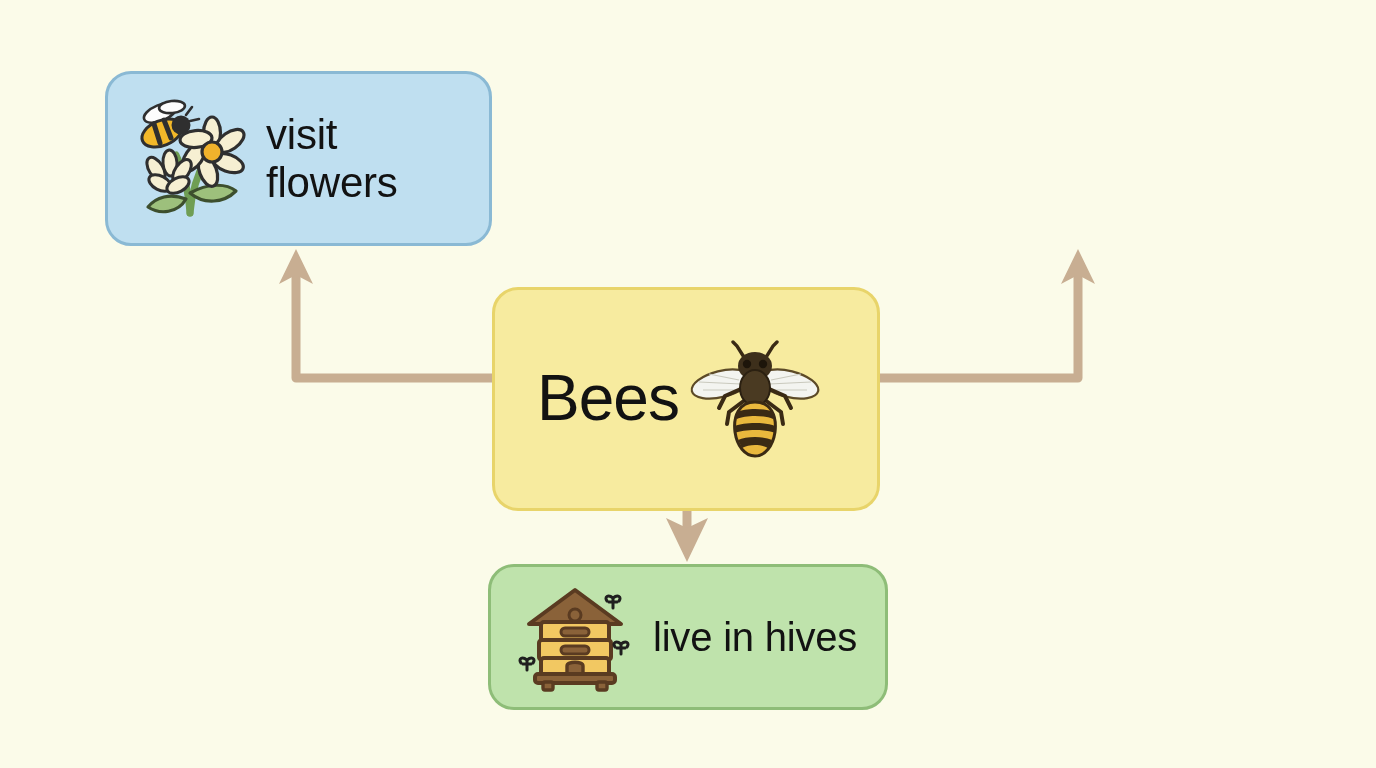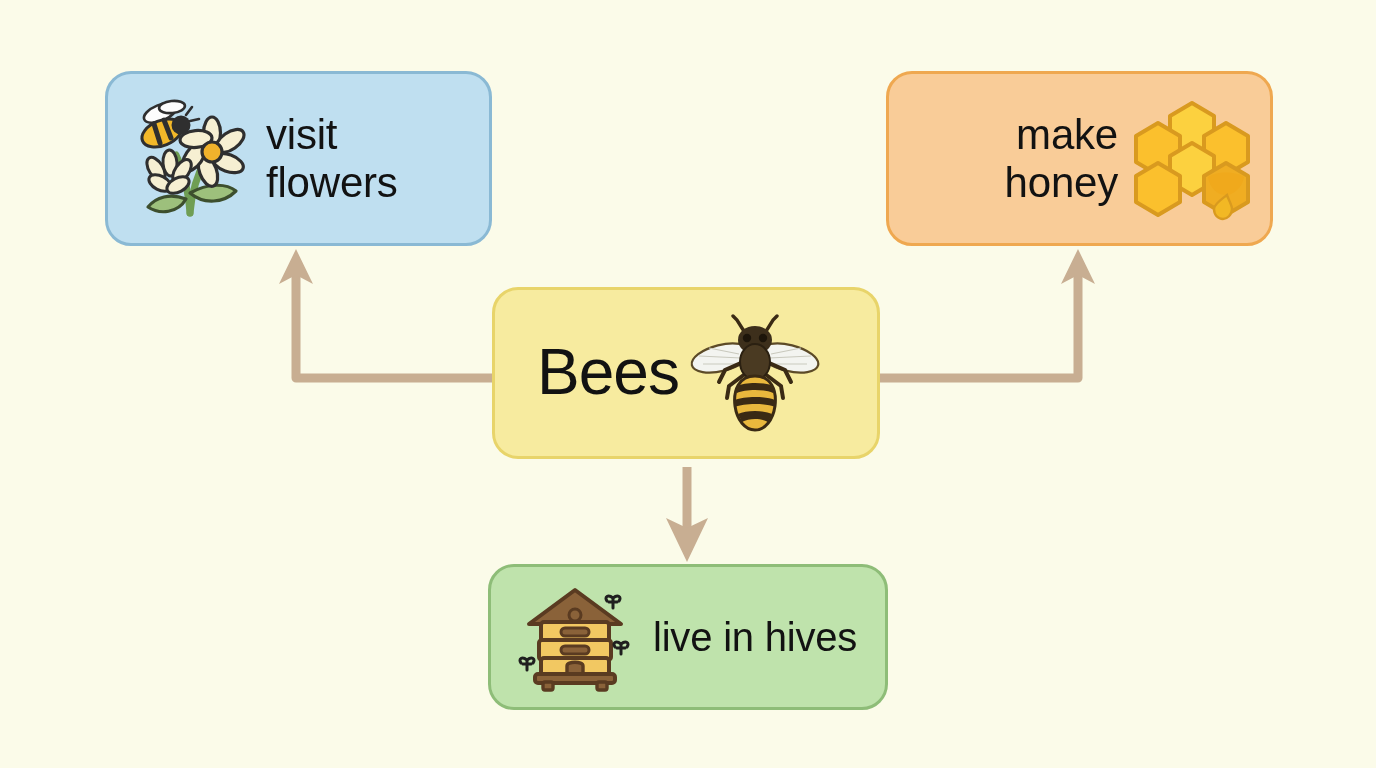--- a/index.html
+++ b/index.html
@@ -90,21 +90,21 @@
   #node-make-honey .node-label {
     font-size: 42px;
     text-align: right;
   }
 
   
   #node-bees {
     left: 492px;
     top: 287px;
     width: 388px;
-    height: 172px;
+    height: 224px;
     background: #f7eb9f;
     border-color: #e8d46a;
     padding: 0 20px 0 42px;
     gap: 10px;
     justify-content: flex-start;
   }
   #node-bees .node-label {
     font-size: 64px;
     letter-spacing: -1px;
   }
@@ -190,39 +190,20 @@
           <path d="M28 27 L34 46 M38 23 L45 41" stroke="#2f2f2f" stroke-width="5" stroke-linecap="round"></path>
           <circle cx="55" cy="28" r="9.5" fill="#2f2f2f"></circle>
           <path d="M60 18 L66 10 M64 24 L73 22" stroke="#2f2f2f" stroke-width="2.6" stroke-linecap="round"></path>
         </g>
       </svg>
     </span>
     <span class="node-label">visit
 flowers</span>
   </div>
 
-  <div class="node" id="node-make-honey">
-    <span class="node-label">make
-honey</span>
-    <span class="node-icon">
-      <svg class="icon-svg" width="120" height="124" viewBox="0 0 120 124">
-        <g stroke="#d99a1f" stroke-width="4" stroke-linejoin="round">
-          <polygon points="60,6 82,19 82,45 60,58 38,45 38,19" fill="#fcd13f"></polygon>
-          <polygon points="26,26 48,39 48,65 26,78 4,65 4,39" fill="#fbc02d"></polygon>
-          <polygon points="94,26 116,39 116,65 94,78 72,65 72,39" fill="#fbc02d"></polygon>
-          <polygon points="60,46 82,59 82,85 60,98 38,85 38,59" fill="#fcd13f"></polygon>
-          <polygon points="26,66 48,79 48,105 26,118 4,105 4,79" fill="#fbc02d"></polygon>
-          <polygon points="94,66 116,79 116,105 94,118 72,105 72,79" fill="#f0ad22"></polygon>
-        </g>
-
-        <path d="M76 80 C84 74 104 74 112 80 C110 92 100 98 94 98 C86 98 78 92 76 80 Z" fill="#f0a81c" opacity="0.9"></path>
-        <path d="M95 98 C97 104 100 108 100 112 C100 118 95 122 91 122 C86 122 82 118 82 112 C82 107 90 102 95 98 Z" fill="#f2b824" stroke="#d99a1f" stroke-width="2.4"></path>
-      </svg>
-    </span>
-  </div>
 
   <div class="node" id="node-bees">
     <span class="node-label">Bees</span>
     <span class="node-icon">
       <svg class="icon-svg" width="132" height="118" viewBox="0 0 132 118">
 
         <ellipse cx="32" cy="44" rx="30" ry="13" fill="#f3f4f0" stroke="#5c4a27" stroke-width="2.2" transform="rotate(-14 32 44)"></ellipse>
         <ellipse cx="100" cy="44" rx="30" ry="13" fill="#f3f4f0" stroke="#5c4a27" stroke-width="2.2" transform="rotate(14 100 44)"></ellipse>
         <g stroke="#c9c9bd" stroke-width="1.1" fill="none">
           <path d="M10 42 L52 44 M14 50 L52 50 M20 34 L50 40"></path>

